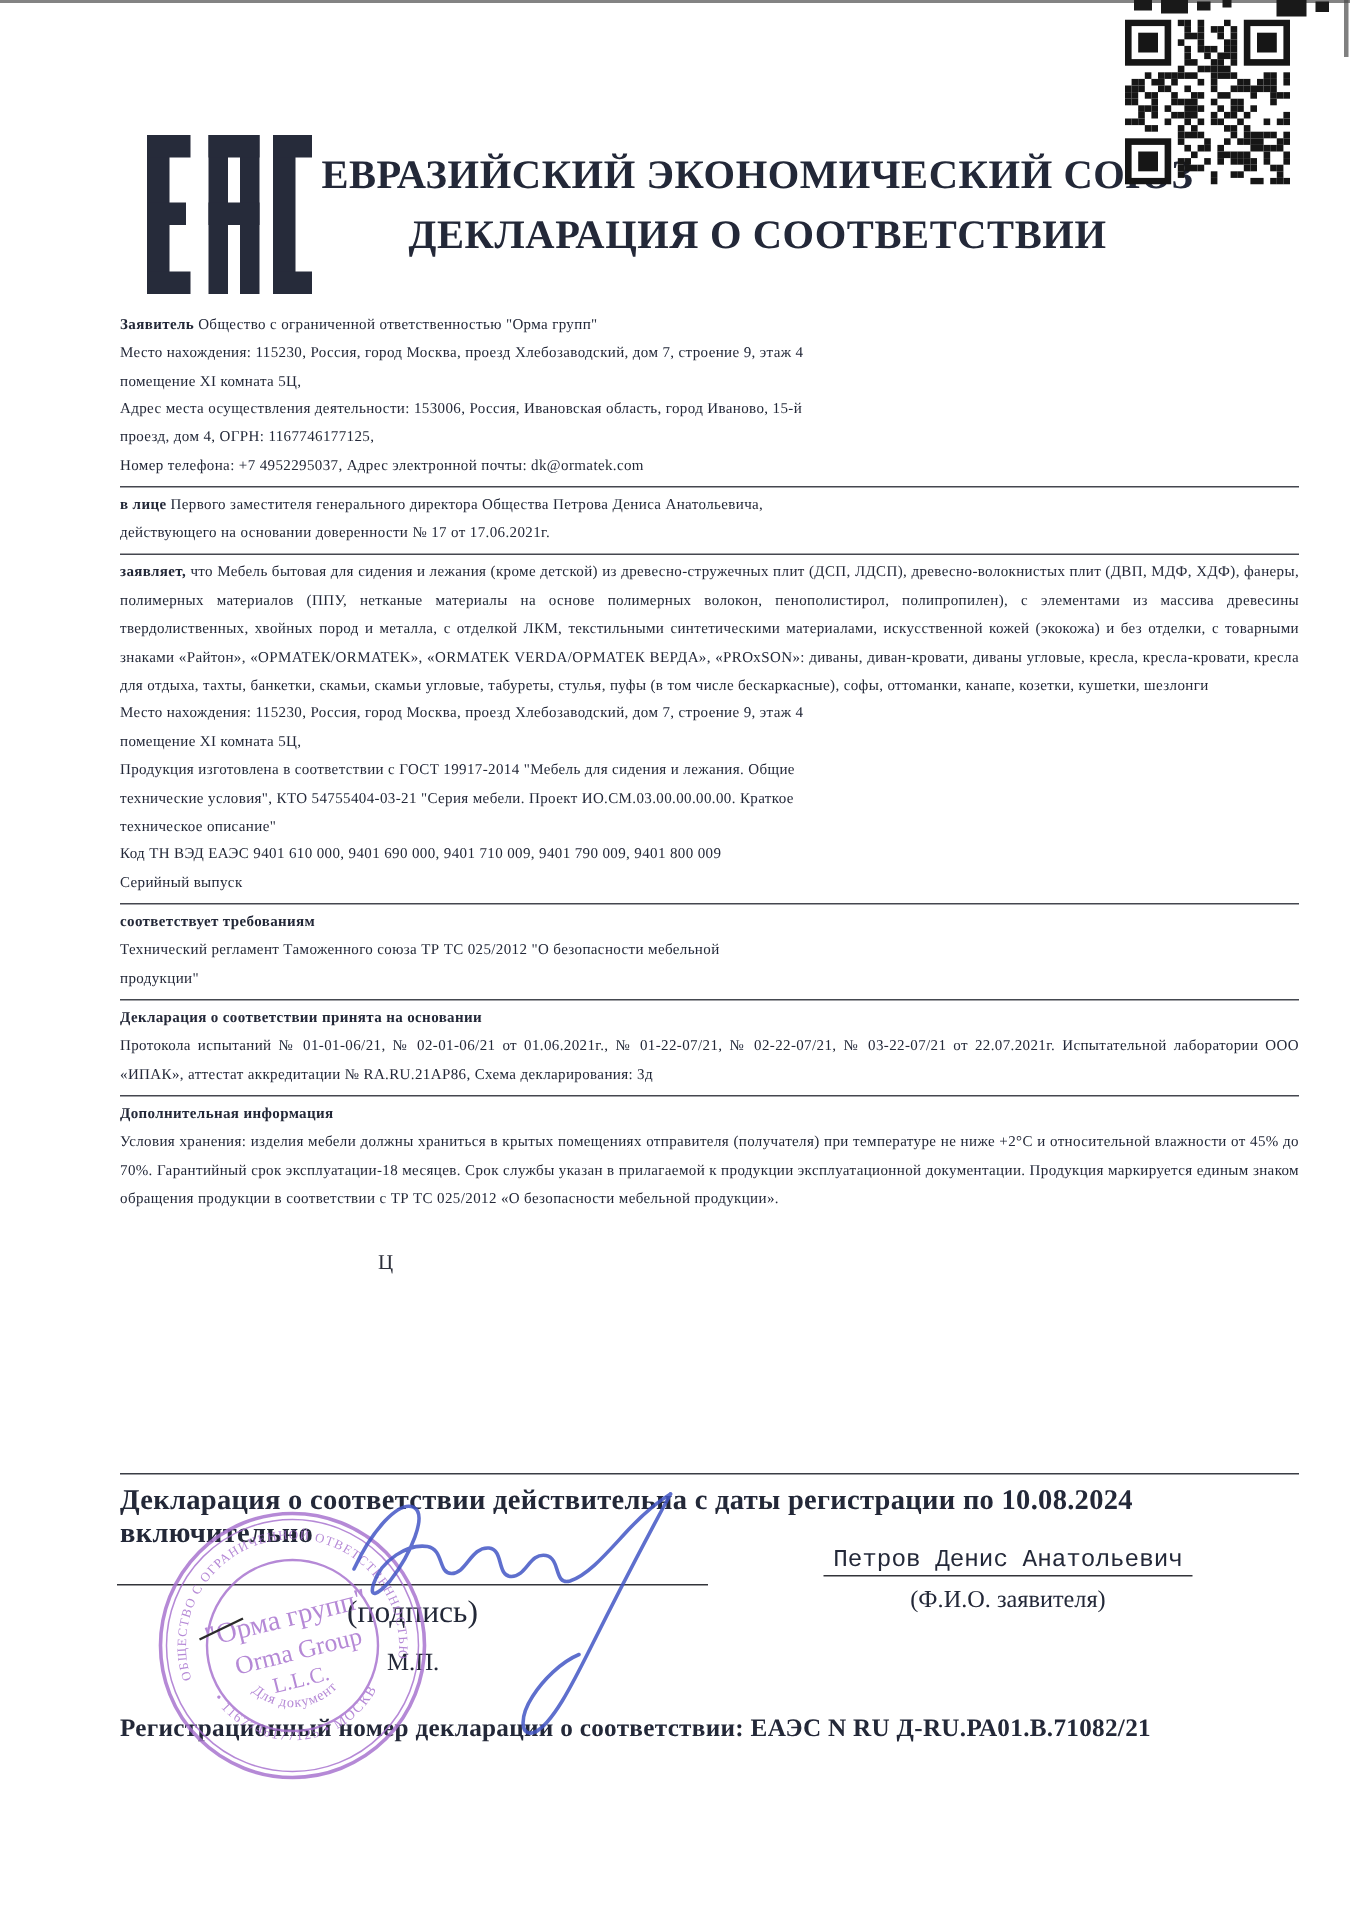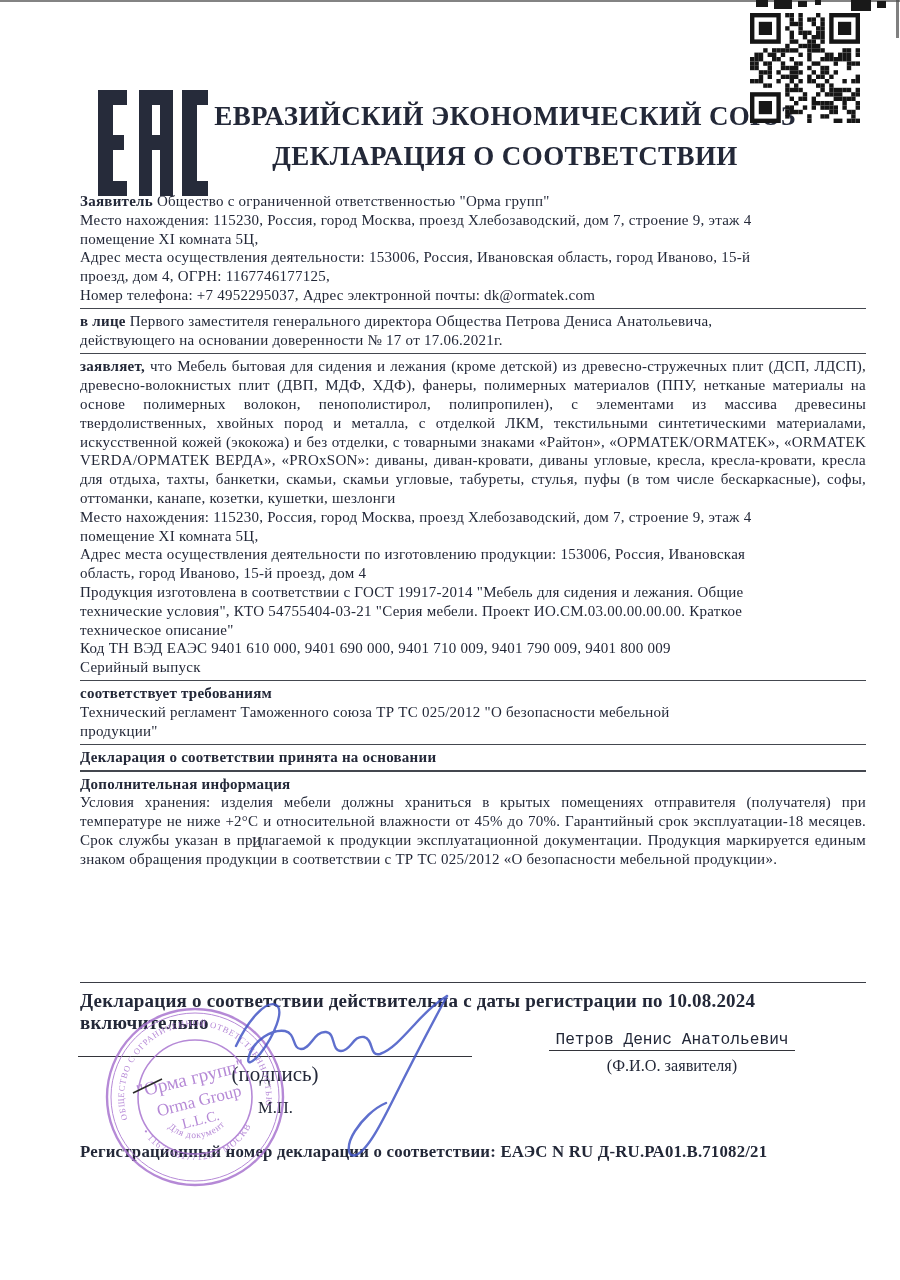--- a/index.html
+++ b/index.html
@@ -8,21 +8,21 @@
   
   .top-edge{position:absolute;left:0;top:0;width:900px;height:2px;background:#5a5a5a;opacity:.75;}
   .corner-tick{position:absolute;left:896px;top:0;width:3px;height:38px;background:#4a4a4a;opacity:.7;}
   .qr-mark{position:absolute;background:#191919;}
   
   .eac{position:absolute;left:98px;top:90px;}
   .title{position:absolute;left:205px;top:96px;width:600px;text-align:center;
          font-weight:bold;font-size:27px;line-height:40px;letter-spacing:.4px;color:var(--ink);}
   .qr{position:absolute;left:750px;top:13px;}
   
-  .content{position:absolute;left:80px;top:192px;width:786px;font-size:15px;line-height:18.8px;letter-spacing:.25px;}
+  .content{position:absolute;left:80px;top:208px;width:786px;font-size:10px;line-height:18.8px;letter-spacing:.25px;}
   .para{margin:0;}
   .just{text-align:justify;}
   .preline{white-space:pre-line;}
   .rule{height:1.5px;background:#44474f;margin:3px 0;}
   b{font-weight:bold;}
   
   .validity{position:absolute;left:80px;top:982px;width:786px;border-top:1.6px solid #3a3d45;
             padding-top:7px;font-size:19px;font-weight:bold;letter-spacing:.2px;}
   .sig-line{position:absolute;left:78px;top:1056px;width:394px;border-top:1.7px solid #33343a;}
   .sig-caption{position:absolute;left:78px;top:1062px;width:394px;text-align:center;font-size:21px;}
@@ -303,33 +303,32 @@
     <p class="para preline">Адрес места осуществления деятельности: 153006, Россия, Ивановская область, город Иваново, 15-й
 проезд, дом 4, ОГРН: 1167746177125,</p>
     <p class="para">Номер телефона: +7 4952295037, Адрес электронной почты: dk@ormatek.com</p>
     <div class="rule"></div>
     <p class="para"><b>в лице</b> <span class="preline">Первого заместителя генерального директора Общества Петрова Дениса Анатольевича,
 действующего на основании доверенности № 17 от 17.06.2021г.</span></p>
     <div class="rule"></div>
     <p class="para just"><b>заявляет,</b> <span>что Мебель бытовая для сидения и лежания (кроме детской) из древесно-стружечных плит (ДСП, ЛДСП), древесно-волокнистых плит (ДВП, МДФ, ХДФ), фанеры, полимерных материалов (ППУ, нетканые материалы на основе полимерных волокон, пенополистирол, полипропилен), с элементами из массива древесины твердолиственных, хвойных пород и металла, с отделкой ЛКМ, текстильными синтетическими материалами, искусственной кожей (экокожа) и без отделки, с товарными знаками «Райтон», «ОРМАТЕК/ORMATEK», «ORMATEK VERDA/ОРМАТЕК ВЕРДА», «PROxSON»: диваны, диван-кровати, диваны угловые, кресла, кресла-кровати, кресла для отдыха, тахты, банкетки, скамьи, скамьи угловые, табуреты, стулья, пуфы (в том числе бескаркасные), софы, оттоманки, канапе, козетки, кушетки, шезлонги</span></p>
     <p class="para preline">Место нахождения: 115230, Россия, город Москва, проезд Хлебозаводский, дом 7, строение 9, этаж 4
 помещение XI комната 5Ц,</p>
-    <p class="para preline">Адрес места осуществления деятельности по изготовлению продукции: 153006, Россия, Ивановская
-область, город Иваново, 15-й проезд, дом 4</p>
     <p class="para preline">Продукция изготовлена в соответствии с ГОСТ 19917-2014 "Мебель для сидения и лежания. Общие
 технические условия", КТО 54755404-03-21 "Серия мебели. Проект ИО.СМ.03.00.00.00.00. Краткое
 техническое описание"</p>
     <p class="para">Код ТН ВЭД ЕАЭС  9401 610 000, 9401 690 000, 9401 710 009, 9401 790 009, 9401 800 009</p>
     <p class="para">Серийный выпуск</p>
     <div class="rule"></div>
     <p class="para"><b>соответствует требованиям</b></p>
     <p class="para preline">Технический регламент Таможенного союза ТР ТС 025/2012 "О безопасности мебельной
 продукции"</p>
     <div class="rule"></div>
     <p class="para"><b>Декларация о соответствии принята на основании</b></p>
+    <p class="para just">Протокола испытаний № 01-01-06/21, № 02-01-06/21 от 01.06.2021г., № 01-22-07/21, № 02-22-07/21, № 03-22-07/21 от 22.07.2021г. Испытательной лаборатории ООО «ИПАК», аттестат аккредитации № RA.RU.21АР86, Схема декларирования: 3д</p>
     <div class="rule"></div>
     <p class="para"><b>Дополнительная информация</b></p>
     <p class="para just">Условия хранения: изделия мебели должны храниться в крытых помещениях отправителя (получателя) при температуре не ниже +2°С и относительной влажности от 45% до 70%. Гарантийный срок эксплуатации-18 месяцев. Срок службы указан в прилагаемой к продукции эксплуатационной документации. Продукция маркируется единым знаком обращения продукции в соответствии с ТР ТС 025/2012 «О безопасности мебельной продукции».</p>
   </div>
 
   <div class="stray">Ц</div>
 
   <div class="validity"><b>Декларация о соответствии действительна с даты регистрации по  10.08.2024 включительно</b></div>
 
   <div class="sig-line"></div>

